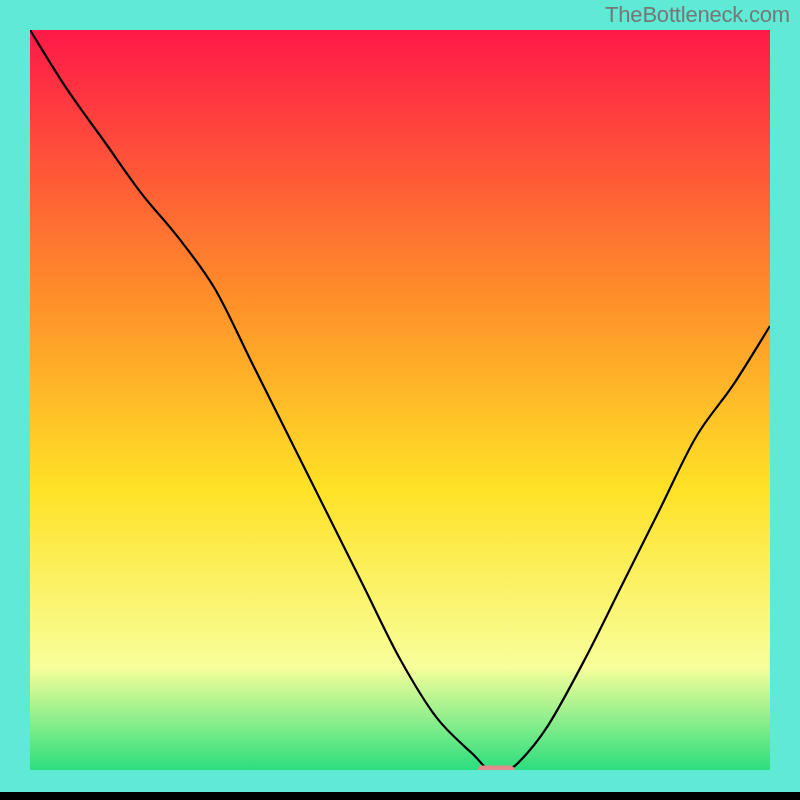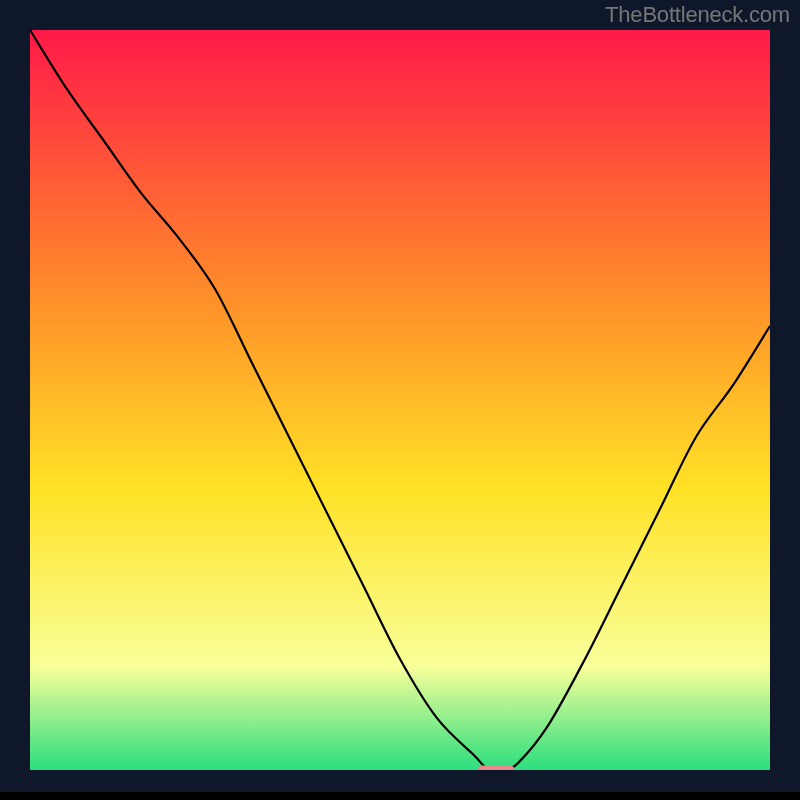--- a/index.html
+++ b/index.html
@@ -6,21 +6,21 @@
     margin: 0;
     padding: 0;
     width: 800px;
     height: 800px;
     font-family: Arial, Helvetica, sans-serif;
     background: #000;
   }
   .frame {
     width: 800px;
     height: 792px;
-    background: #0f172a;
+    background: #5eead4;
     position: relative;
   }
   .watermark {
     position: absolute;
     top: 2px;
     right: 10px;
     color: #777;
     font-size: 22px;
     font-weight: 500;
     letter-spacing: -0.2px;

